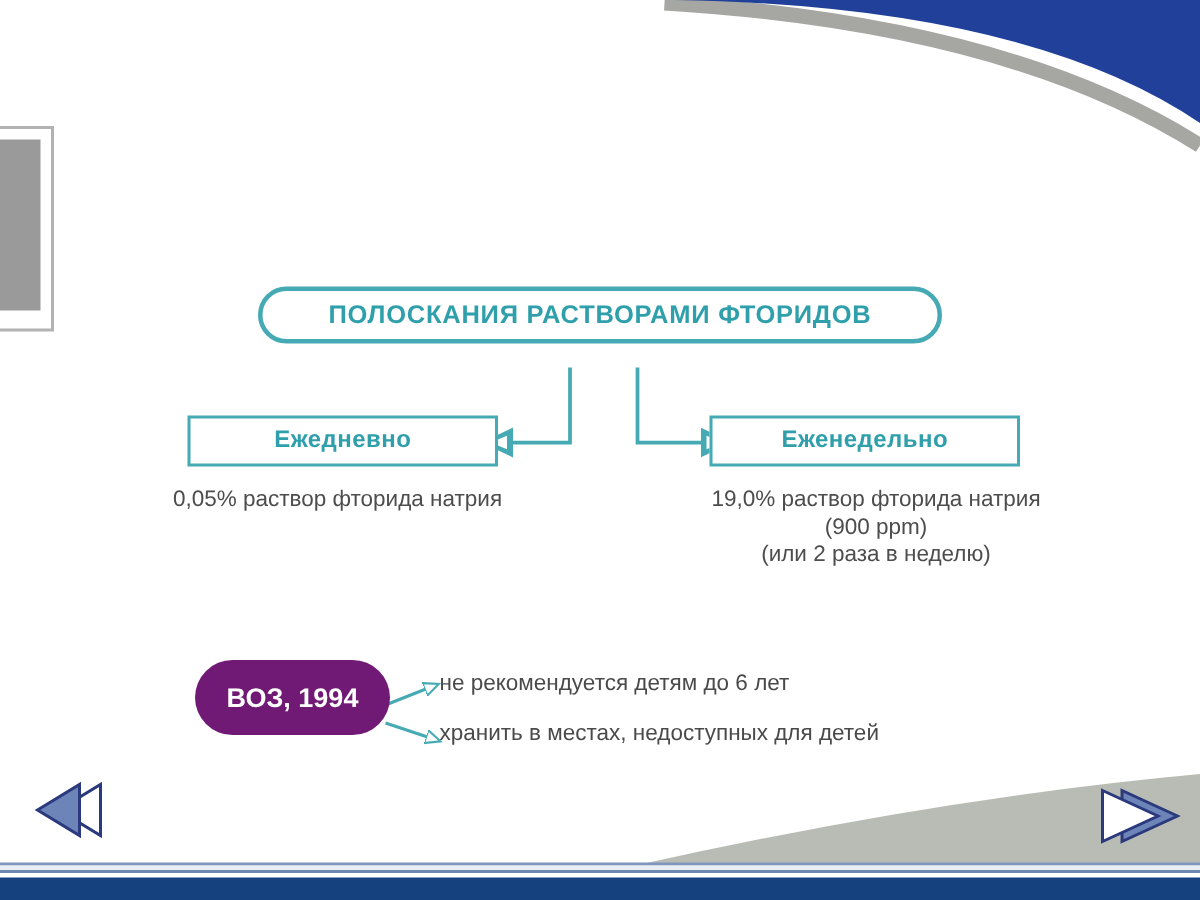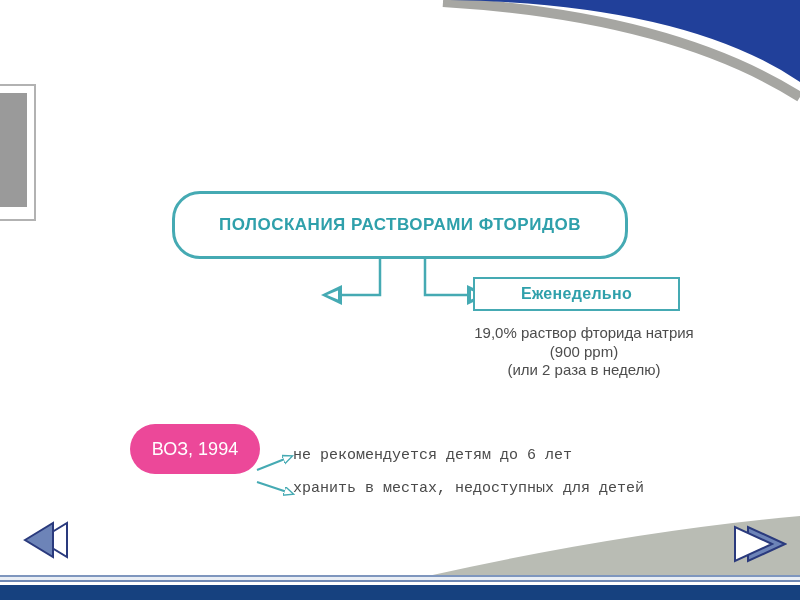--- a/index.html
+++ b/index.html
@@ -18,45 +18,45 @@
   .photo-frame{
     left:-30px;top:84px;width:62px;height:133px;
     background:#ffffff;border:2px solid #b2b2b2;
   }
   .photo-inner{
     position:absolute;left:6px;top:7px;right:7px;bottom:12px;
     background:#9a9a9a;
   }
   
   .root-pill{
-    left:172px;top:191px;width:456px;height:68px;box-sizing:border-box;
+    left:172px;top:191px;width:456px;height:38px;box-sizing:border-box;
     border:3px solid #45aab3;border-radius:28px;background:#ffffff;
     display:flex;align-items:center;justify-content:center;
     color:#2fa0ab;font-size:17px;font-weight:bold;letter-spacing:0.5px;
   }
   .branch-box{
     top:277px;width:207px;height:34px;box-sizing:border-box;
     border:2px solid #45aab3;background:#ffffff;
     display:flex;align-items:center;justify-content:center;
     color:#2fa0ab;font-size:16px;font-weight:bold;letter-spacing:0.3px;
   }
   .branch-box.left{left:125px;}
   .branch-box.right{left:473px;}
   .caption{
     top:324px;text-align:center;color:#4d4d4d;font-size:15px;line-height:18.5px;
   }
   .caption.left{left:100px;width:250px;}
   .caption.right{left:459px;width:250px;}
   
   .who-pill{
-    left:130px;top:424px;width:130px;height:50px;border-radius:25px;
-    background:#ec4899;display:flex;align-items:center;justify-content:center;
-    color:#ffffff;font-size:18px;font-weight:normal;
+    left:130px;top:440px;width:130px;height:50px;border-radius:25px;
+    background:#701a75;display:flex;align-items:center;justify-content:center;
+    color:#ffffff;font-size:18px;font-weight:bold;
   }
-  .note-item{color:#4a4a4a;font-size:15px;white-space:nowrap;font-family:Liberation Mono, monospace;}
+  .note-item{color:#4a4a4a;font-size:15px;white-space:nowrap;}
   .note-item.first{left:293px;top:447px;}
   .note-item.second{left:293px;top:480px;}
   
   .stripe1{left:0;top:575px;width:800px;height:2px;background:#7e96be;}
   .stripe2{left:0;top:577px;width:800px;height:2.5px;background:#e9eef5;}
   .stripe3{left:0;top:579.5px;width:800px;height:2.5px;background:#6e88b5;}
   .stripe4{left:0;top:582px;width:800px;height:2.5px;background:#ffffff;}
   .footer-bar{left:0;top:584.5px;width:800px;height:15.5px;background:#16417f;}
   svg{display:block;}
   .nav{cursor:pointer;}
@@ -87,23 +87,25 @@
       </marker>
     </defs>
     <path d="M380,245 L380,295 L341,295" stroke="#45aab3" stroke-width="2.5" fill="none" marker-end="url(#mBig)"></path>
     <path d="M425,245 L425,295 L468,295" stroke="#45aab3" stroke-width="2.5" fill="none" marker-end="url(#mBig)"></path>
     <path d="M257,470 L286,458.5" stroke="#45aab3" stroke-width="2" fill="none" marker-end="url(#mSmall)"></path>
     <path d="M257,482 L287,492" stroke="#45aab3" stroke-width="2" fill="none" marker-end="url(#mSmall)"></path>
   </svg>
 
   <div class="abs root-pill">ПОЛОСКАНИЯ РАСТВОРАМИ ФТОРИДОВ</div>
 
+  <div class="abs branch-box left">Ежедневно</div>
   <div class="abs branch-box right">Еженедельно</div>
 
   <div class="abs caption left">
+    <div>0,05% раствор фторида натрия</div>
   </div>
   <div class="abs caption right">
     <div>19,0% раствор фторида натрия</div>
     <div>(900 ppm)</div>
     <div>(или 2 раза в неделю)</div>
   </div>
 
   <div class="abs who-pill">ВОЗ, 1994</div>
   <div class="abs note-item first">не рекомендуется детям до 6 лет</div>
   <div class="abs note-item second">хранить в местах, недоступных для детей</div>

